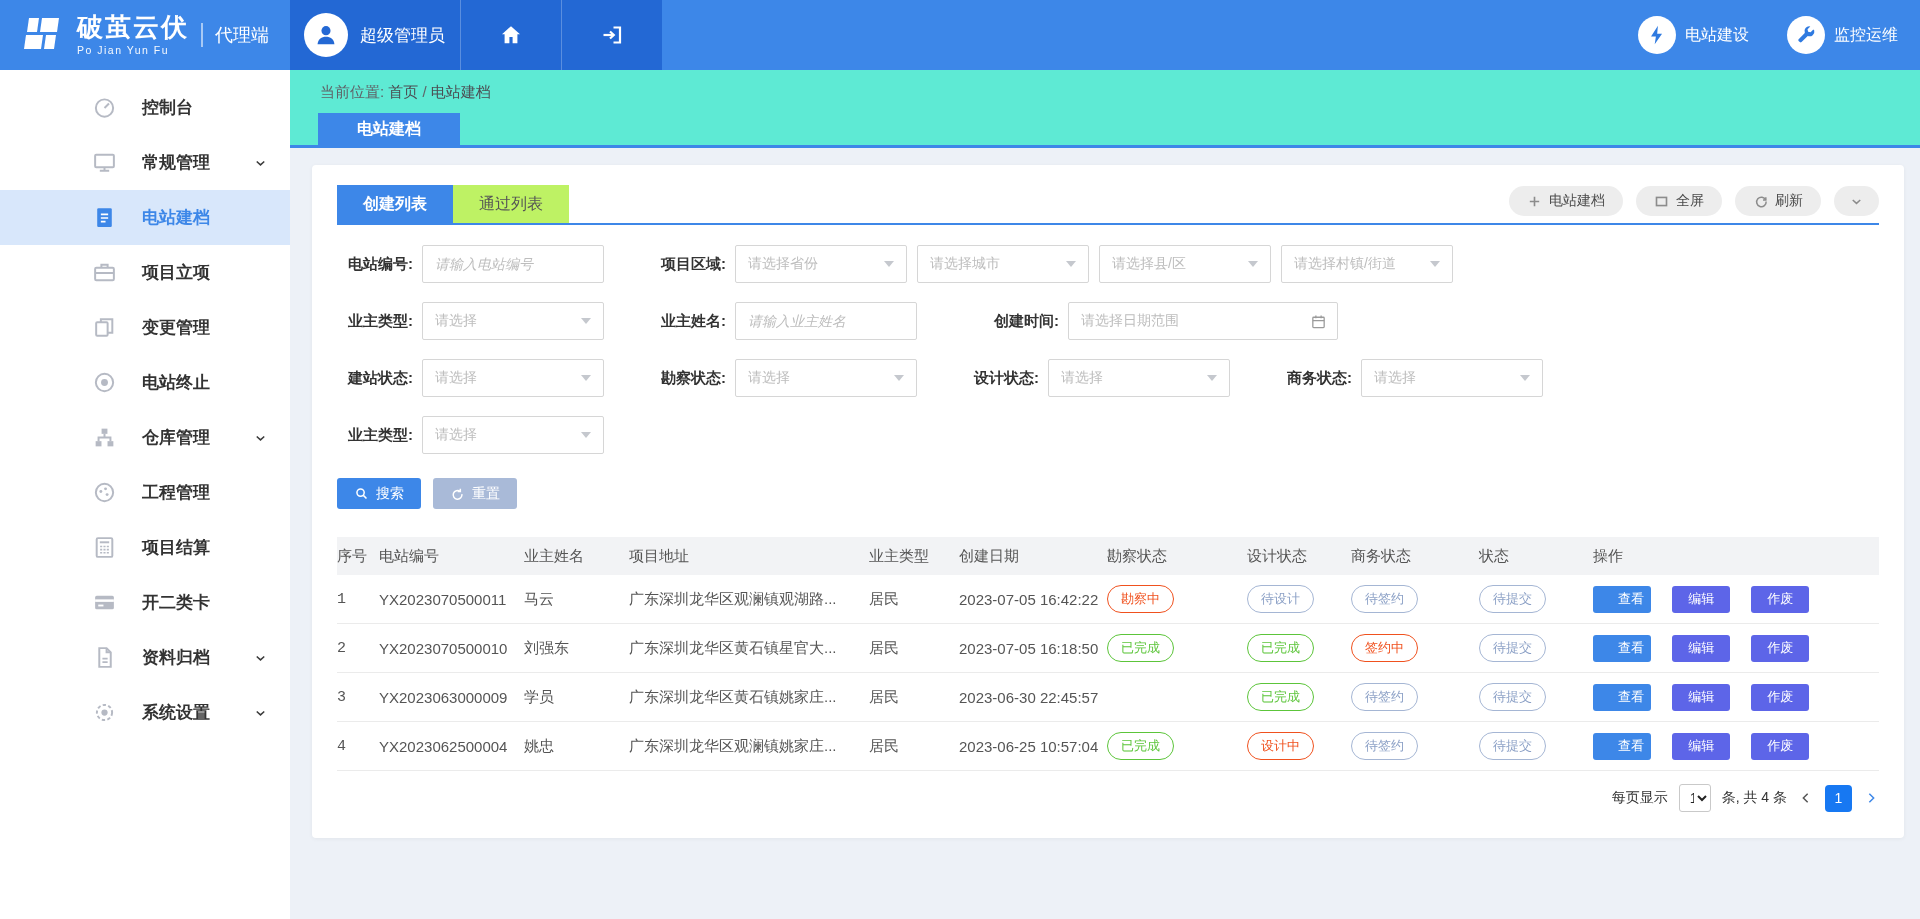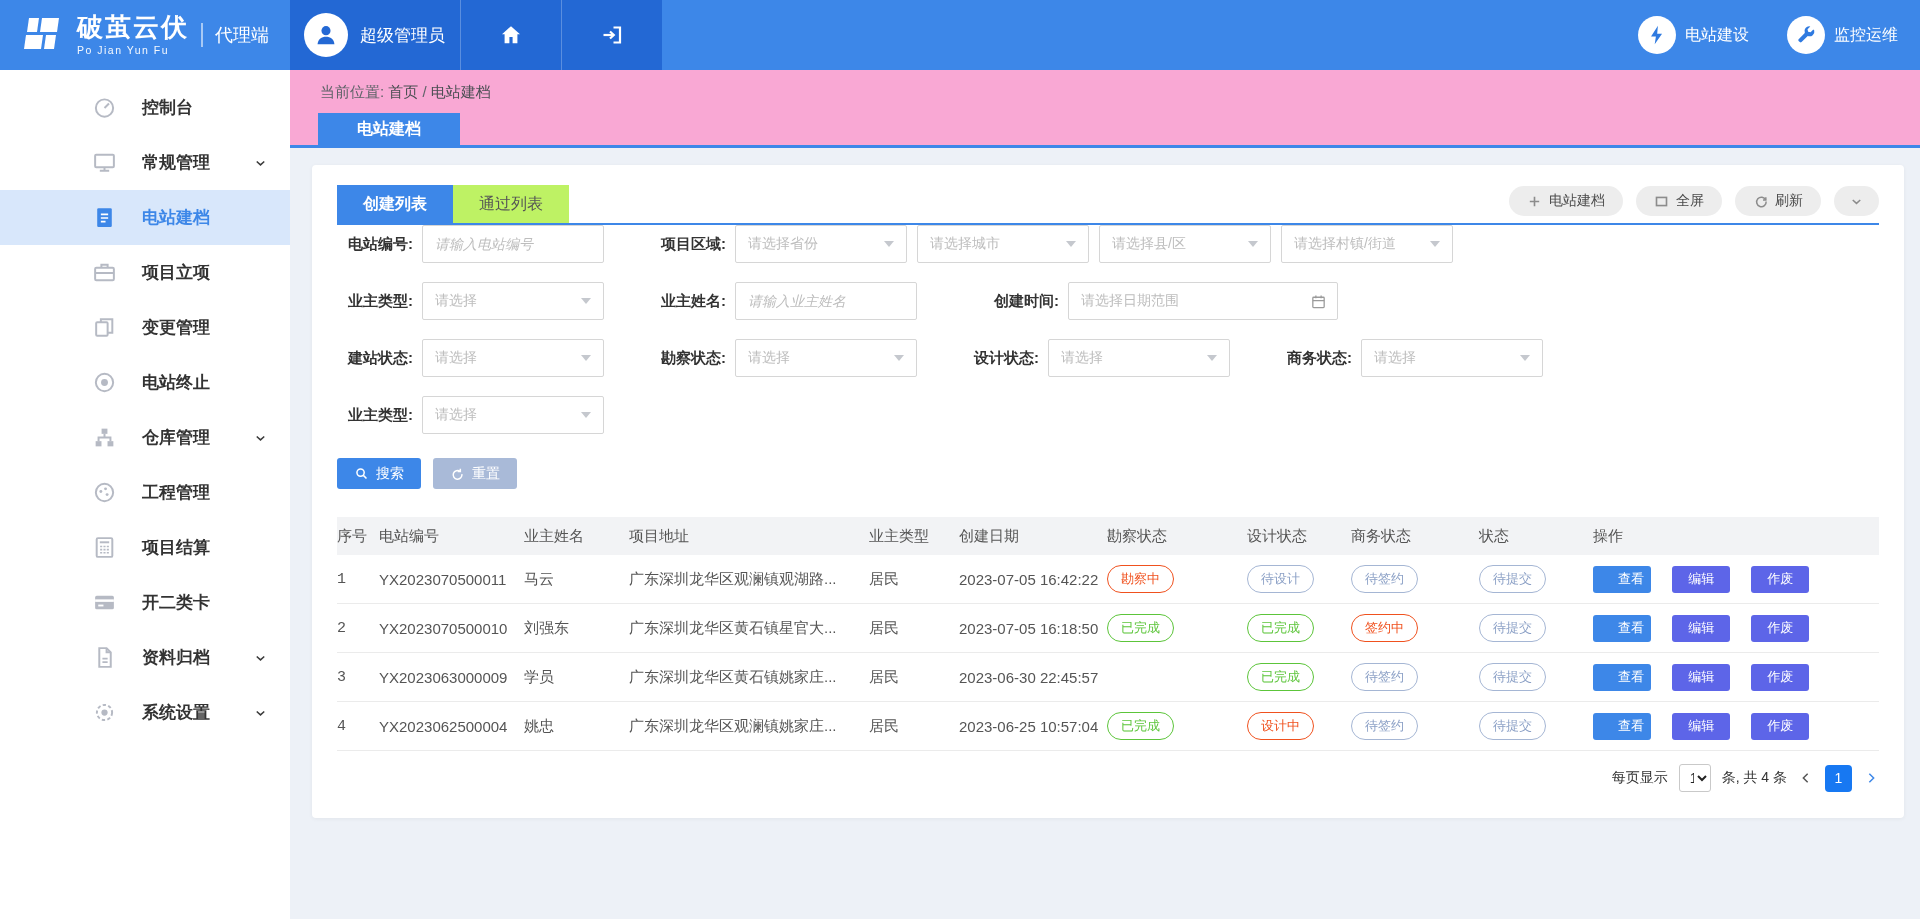--- a/index.html
+++ b/index.html
@@ -32,21 +32,21 @@
   .sidebar { position:absolute; top:70px; left:0; width:290px; bottom:0; background:#fff; padding-top:10px; }
   .side-item { height:55px; display:flex; align-items:center; padding-left:92px; position:relative;
     font-size:17px; font-weight:600; color:#333; cursor:pointer; }
   .side-icon { width:25px; height:25px; margin-right:25px; color:#b6bac4; flex:0 0 auto; }
   .side-item.active { background:#d8e7fb; color:#3d87e8; }
   .side-item.active .side-icon { color:#3d87e8; }
   .side-chev { position:absolute; right:22px; top:50%; transform:translateY(-50%); color:#3a3a3a; }
 
   
   .main { position:absolute; left:290px; top:70px; right:0; bottom:0; background:#edf1f7; }
-  .page-head { background:#f9a8d4; }
+  .page-head { background:#5eead4; }
   .breadcrumb { padding:13px 0 11px 30px; font-size:15px; color:#5f6368; }
   .breadcrumb b { font-weight:normal; color:#4c4f54; }
   .tab-strip { border-bottom:3px solid #3d87e8; padding-left:28px; }
   .page-tab { display:inline-block; width:142px; height:32px; line-height:32px; text-align:center;
     background:#3d87e8; color:#fff; font-size:16px; font-weight:600; cursor:pointer; }
 
   .content { padding:17px 16px 0 22px; }
   .card { background:#fff; border-radius:4px; padding:20px 25px 26px 25px;
     box-shadow:0 1px 4px rgba(0,0,0,.05); }
 
@@ -54,21 +54,21 @@
   .tabs-row { display:flex; align-items:flex-end; border-bottom:2px solid #3d87e8; }
   .tab { width:116px; height:38px; line-height:38px; text-align:center; font-size:16px; cursor:pointer; }
   .tab.active { background:#3d87e8; color:#fff; font-weight:600; }
   .tab.inactive { background:#bef264; color:#555; }
   .tabs-right { margin-left:auto; display:flex; align-items:center; gap:13px; margin-bottom:7px; }
   .pill { height:30px; border-radius:16px; background:#ededed; color:#4a4a4a; font-size:14px;
     display:flex; align-items:center; gap:7px; padding:0 18px; cursor:pointer; white-space:nowrap; }
   .pill .p-ic { color:#8c8c8c; display:flex; }
 
   
-  .filters { }
+  .filters { padding-top:20px; }
   .f-row { display:flex; align-items:center; margin-bottom:19px; }
   .f-group { display:flex; align-items:center; margin-right:46px; }
   .f-label { width:76px; text-align:right; font-size:15px; color:#333; font-weight:700;
     margin-right:9px; white-space:nowrap; }
   .f-input { width:182px; height:38px; border:1px solid #d6d6d6; border-radius:2px; padding:0 12px;
     font-size:14px; color:#333; background:#fff; outline:none;font-style:italic; }
   .f-input::placeholder { color:#bdbdbd; }
   .f-select { width:182px; height:38px; border:1px solid #d6d6d6; border-radius:2px; background:#fff;
     display:flex; align-items:center; justify-content:space-between; padding:0 12px;
     font-size:14px; color:#bdbdbd; cursor:pointer; }

